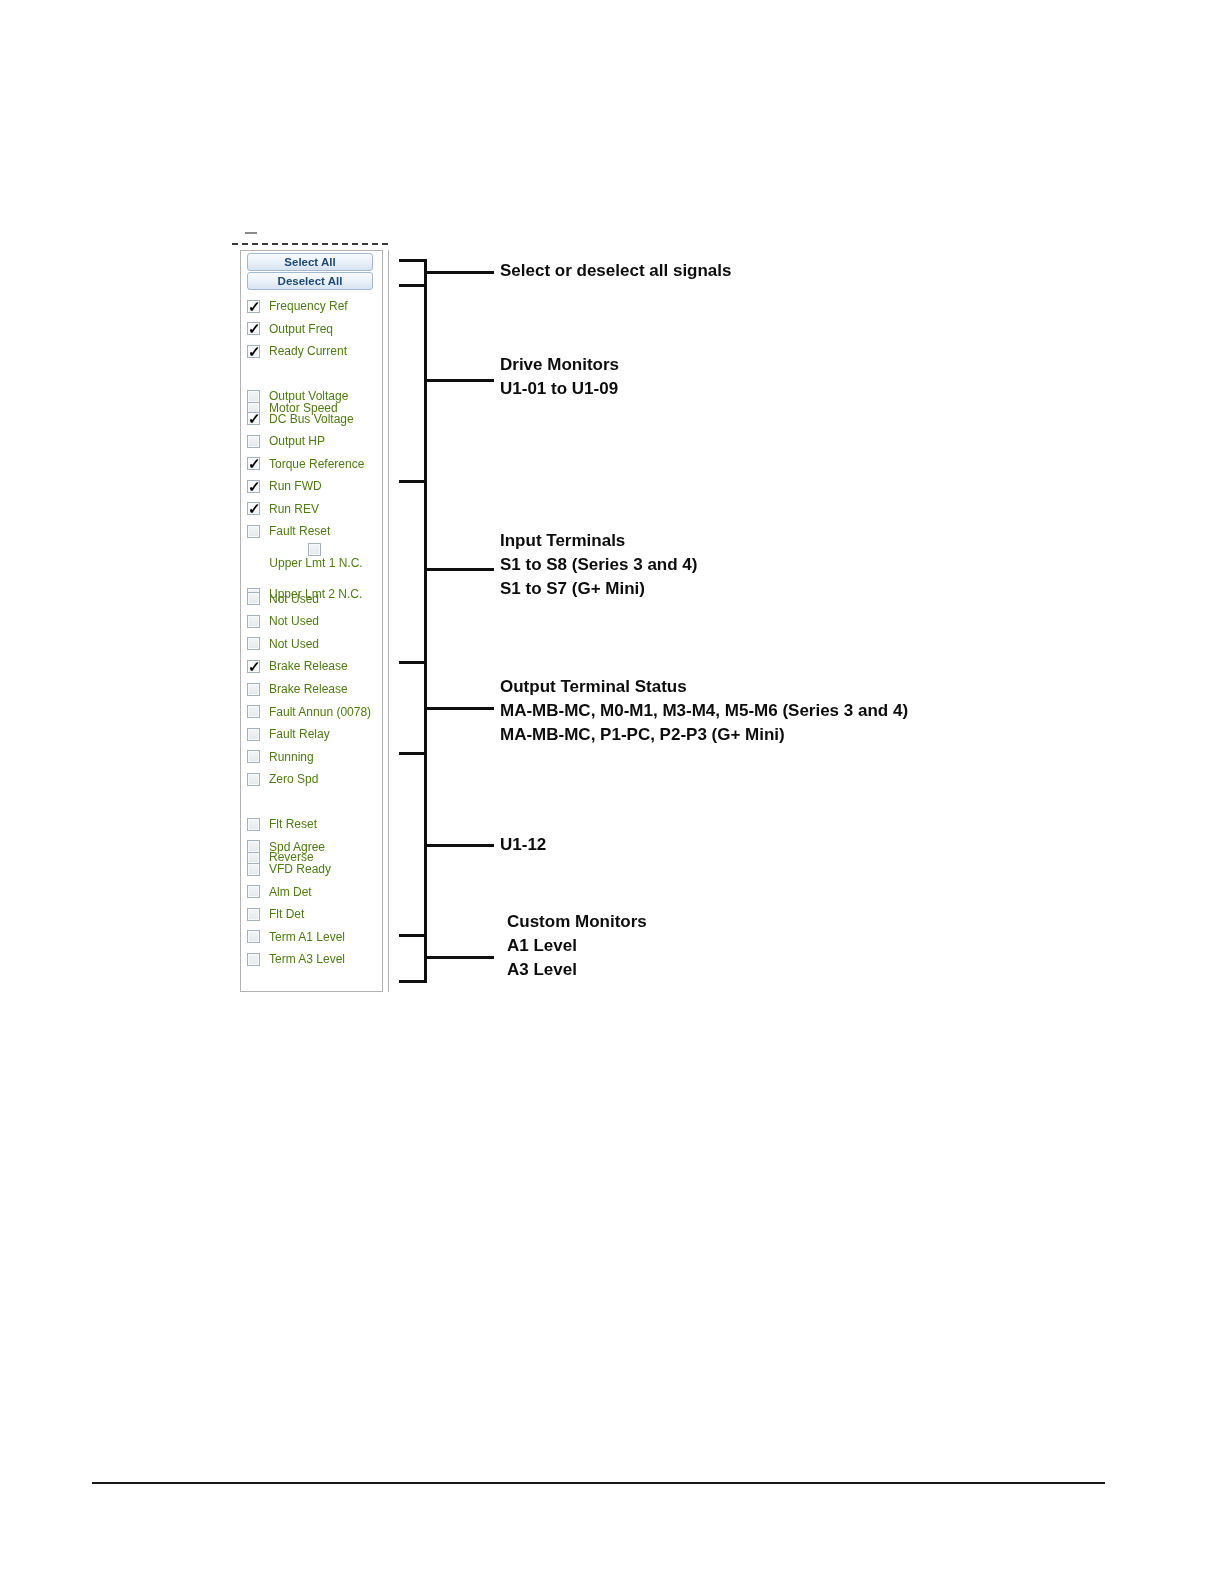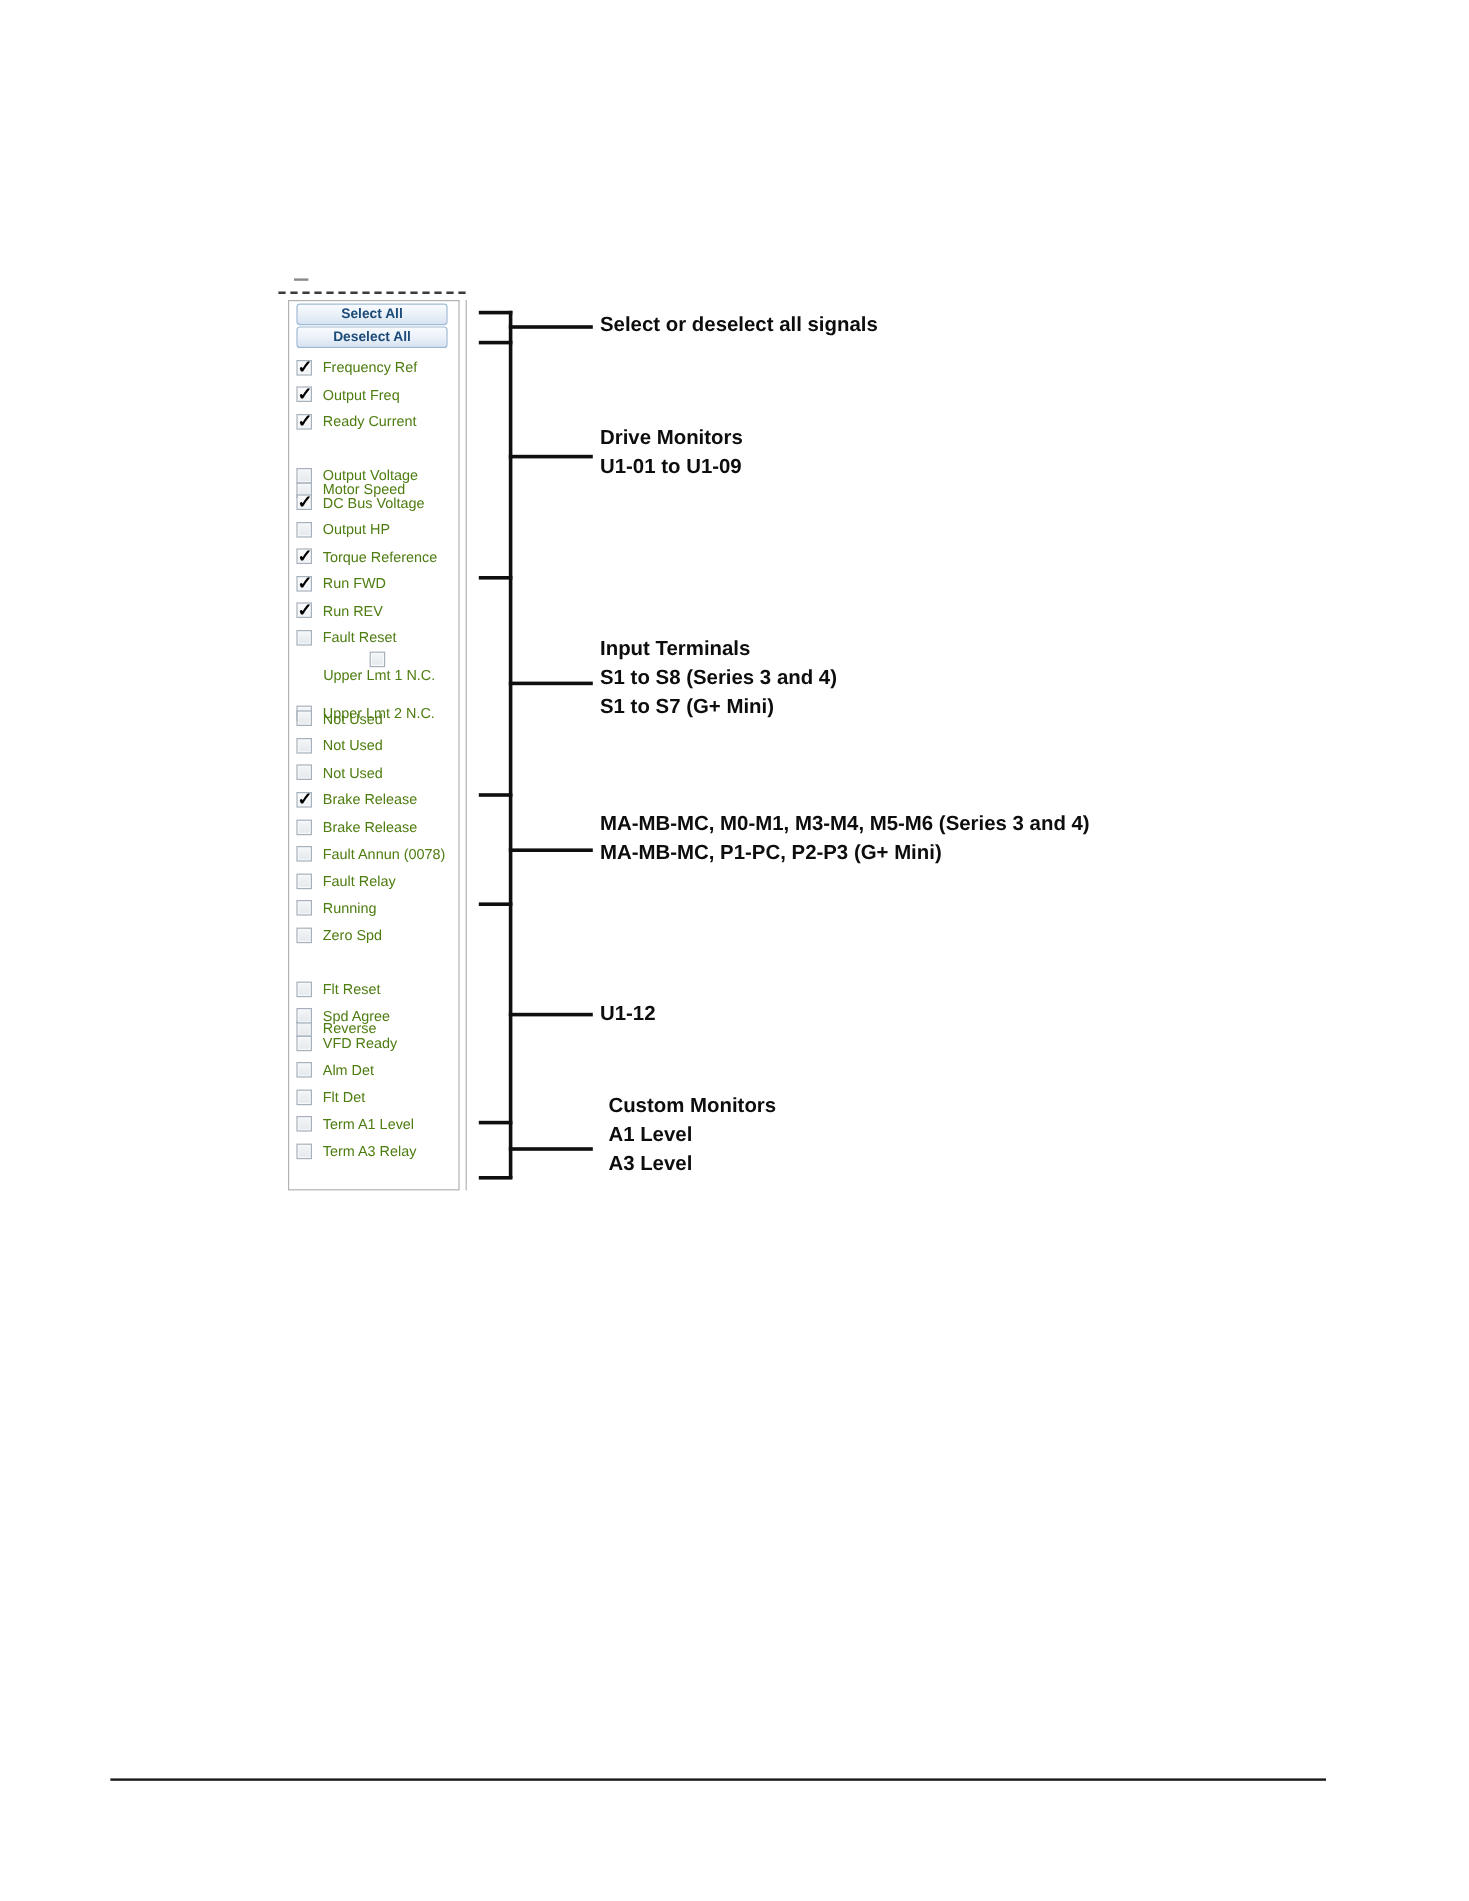--- a/index.html
+++ b/index.html
@@ -231,21 +231,21 @@
         <div class="row" style="top: 652.31px;">
           <span class="cb"></span>
           <span class="lbl">Flt Det</span>
         </div>
         <div class="row" style="top: 674.84px;">
           <span class="cb"></span>
           <span class="lbl">Term A1 Level</span>
         </div>
         <div class="row" style="top: 697.37px;">
           <span class="cb"></span>
-          <span class="lbl">Term A3 Relay</span>
+          <span class="lbl">Term A3 Level</span>
         </div>
       </div>
   </div>
 
   <div class="panel-outer-line"></div>
 
   <div>
       <div class="cline" style="left: 424px; top: 259px; width: 3px; height: 723px;"></div>
       <div class="cline" style="left: 399px; top: 259px; width: 28px; height: 3px;"></div>
       <div class="cline" style="left: 399px; top: 284px; width: 28px; height: 3px;"></div>
@@ -269,20 +269,21 @@
       <div class="ann" style="top: 353px; left: 500px;">
         <div>Drive Monitors</div>
         <div>U1-01 to U1-09</div>
       </div>
       <div class="ann" style="top: 529px; left: 500px;">
         <div>Input Terminals</div>
         <div>S1 to S8 (Series 3 and 4)</div>
         <div>S1 to S7 (G+ Mini)</div>
       </div>
       <div class="ann" style="top: 675px; left: 500px;">
+        <div>Output Terminal Status</div>
         <div>MA-MB-MC, M0-M1, M3-M4, M5-M6 (Series 3 and 4)</div>
         <div>MA-MB-MC, P1-PC, P2-P3 (G+ Mini)</div>
       </div>
       <div class="ann" style="top: 833px; left: 500px;">
         <div>U1-12</div>
       </div>
       <div class="ann" style="top: 910px; left: 507px;">
         <div>Custom Monitors</div>
         <div>A1 Level</div>
         <div>A3 Level</div>

